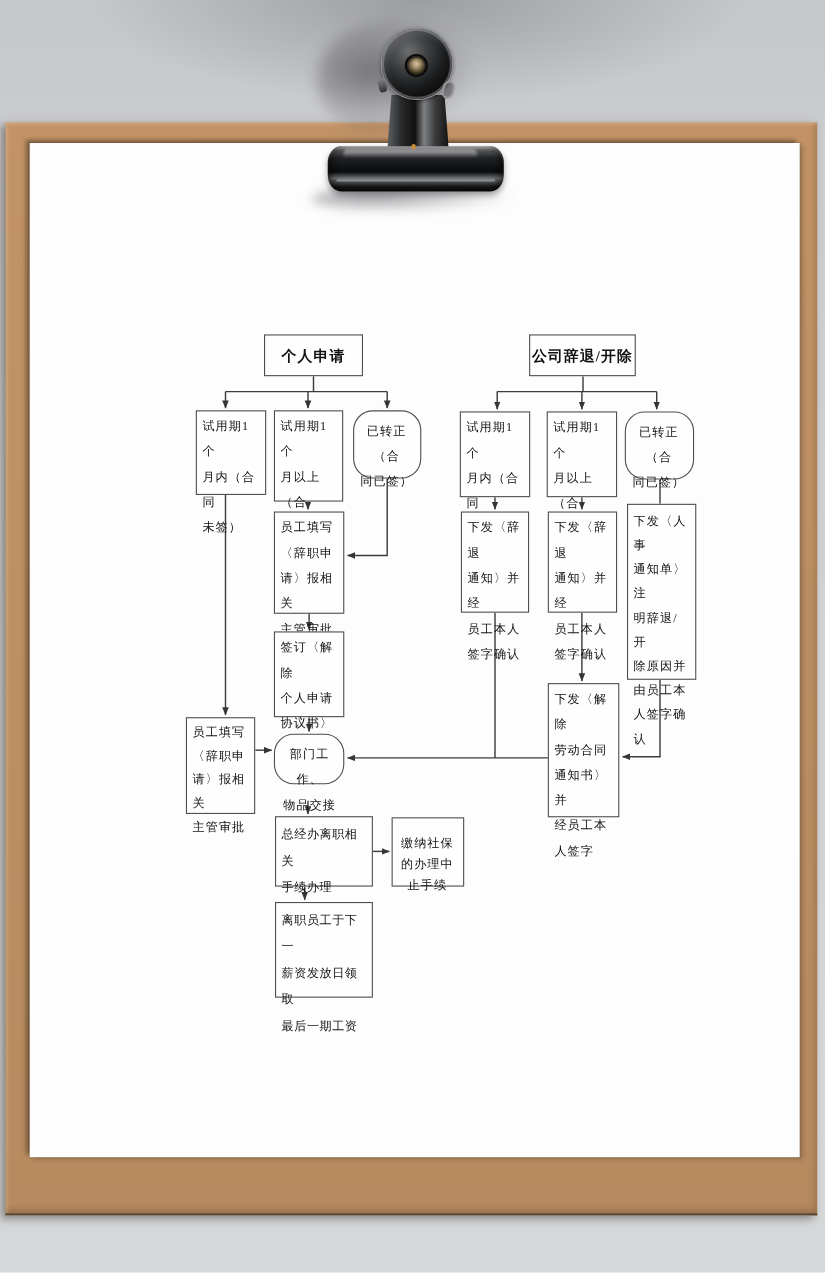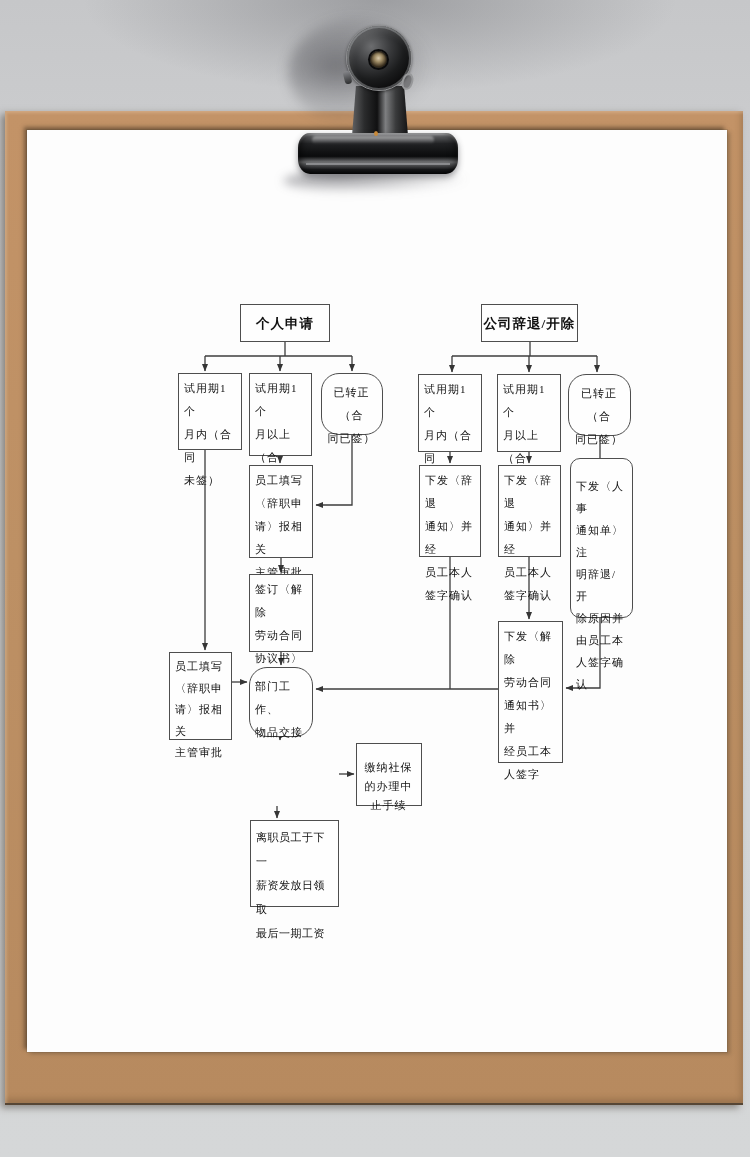--- a/index.html
+++ b/index.html
@@ -47,21 +47,21 @@
   .fc-lines{position:absolute;left:0;top:0;width:750px;height:1157px;pointer-events:none;}
   .node{position:absolute;box-sizing:border-box;border:1.4px solid #4e4e4e;background:#fefefe;
        color:#111;font-size:11px;line-height:23px;letter-spacing:1px;
        white-space:pre-line;text-align:left;padding:3px 4px 0 5px;}
   .hdr{display:flex;align-items:center;justify-content:center;font-weight:bold;font-size:13.5px;
        letter-spacing:1px;padding:0;white-space:nowrap;}
   .center{text-align:center;padding-left:3px;}
   .tight{line-height:19px;padding-top:14px;}
   .wide{letter-spacing:.5px;line-height:24px;padding-top:4px;}
   .lhE{line-height:21.5px;}
-  .lhM{line-height:22px;padding-top:16px;border-radius:10px;}
+  .lhM{line-height:22px;padding-top:4px;}
   .padT{padding-top:7px;border-radius:18px;}
 </style>
 </head>
 <body>
 
 <div id="stage">
   <div class="wall-shade"></div>
   <div class="board"></div>
   <div class="paper"></div>
 
@@ -120,28 +120,30 @@
   <div class="node" style="left:249px;top:373px;width:63px;height:83px;">试用期1个
 月以上（合
 同已签）</div>
   <div class="node center padT" style="left:321px;top:373px;width:62px;height:62px;">已转正（合
 同已签）</div>
   <div class="node" style="left:249px;top:465px;width:64px;height:93px;">员工填写
 〈辞职申
 请〉报相关
 主管审批</div>
   <div class="node" style="left:249px;top:574px;width:64px;height:78px;">签订〈解除
-劳动合同
+个人申请
 协议书〉</div>
   <div class="node lhE" style="left:169px;top:652px;width:63px;height:88px;">员工填写
 〈辞职申
 请〉报相关
 主管审批</div>
-  <div class="node padT" style="left:249px;top:667px;width:64px;height:70px;">部门工作、
+  <div class="node padT" style="left:249px;top:667px;width:64px;height:46px;text-align:center;">部门工作、
 物品交接</div>
+  <div class="node wide" style="left:250px;top:742px;width:89px;height:64px;">总经办离职相关
+手续办理</div>
   <div class="node center tight" style="left:356px;top:743px;width:66px;height:63px;">缴纳社保
 的办理中
 止手续</div>
   <div class="node wide" style="left:250px;top:820px;width:89px;height:87px;">离职员工于下一
 薪资发放日领取
 最后一期工资</div>
 
   <div class="node hdr" style="left:481px;top:304px;width:97px;height:38px;">公司辞退/开除</div>
   <div class="node" style="left:418px;top:374px;width:64px;height:78px;">试用期1个
 月内（合同
@@ -159,18 +161,18 @@
 通知〉并经
 员工本人
 签字确认</div>
   <div class="node lhM" style="left:570px;top:458px;width:63px;height:160px;">下发〈人事
 通知单〉注
 明辞退/开
 除原因并
 由员工本
 人签字确
 认</div>
-  <div class="node" style="left:498px;top:621px;width:65px;height:142px;">下发〈解除
+  <div class="node" style="left:498px;top:621px;width:65px;height:122px;">下发〈解除
 劳动合同
 通知书〉并
 经员工本
 人签字</div>
 </div>
 
 </body></html>

